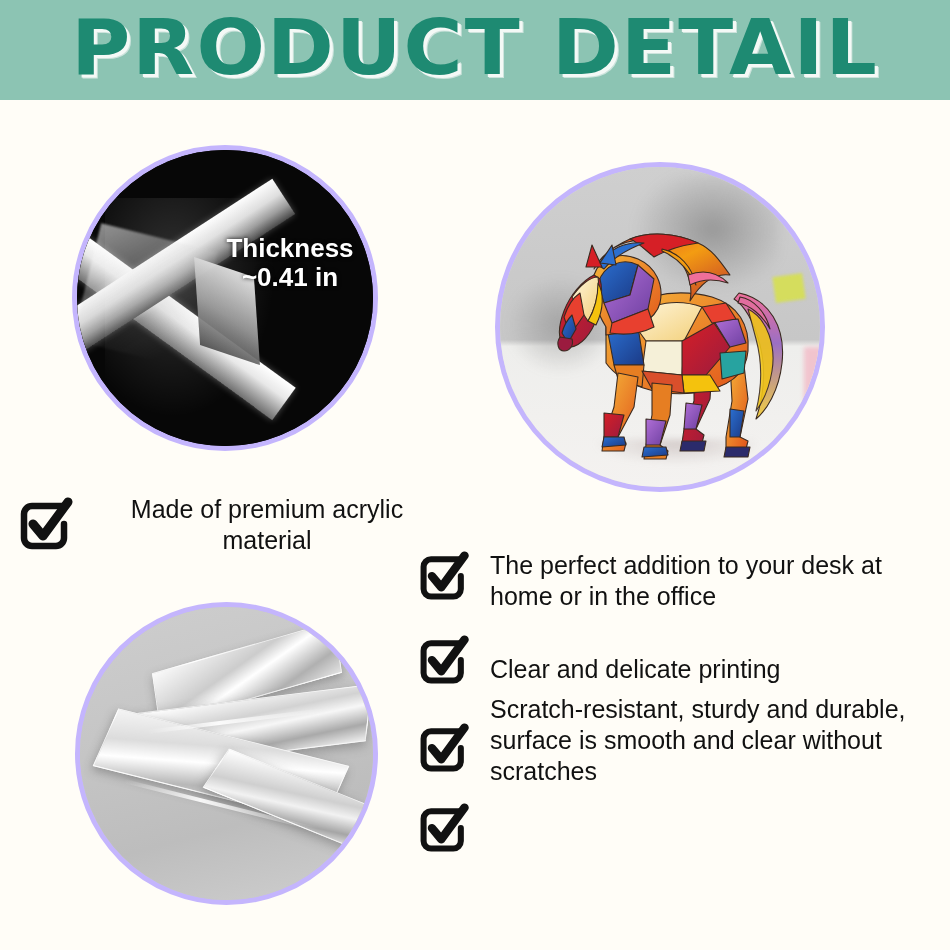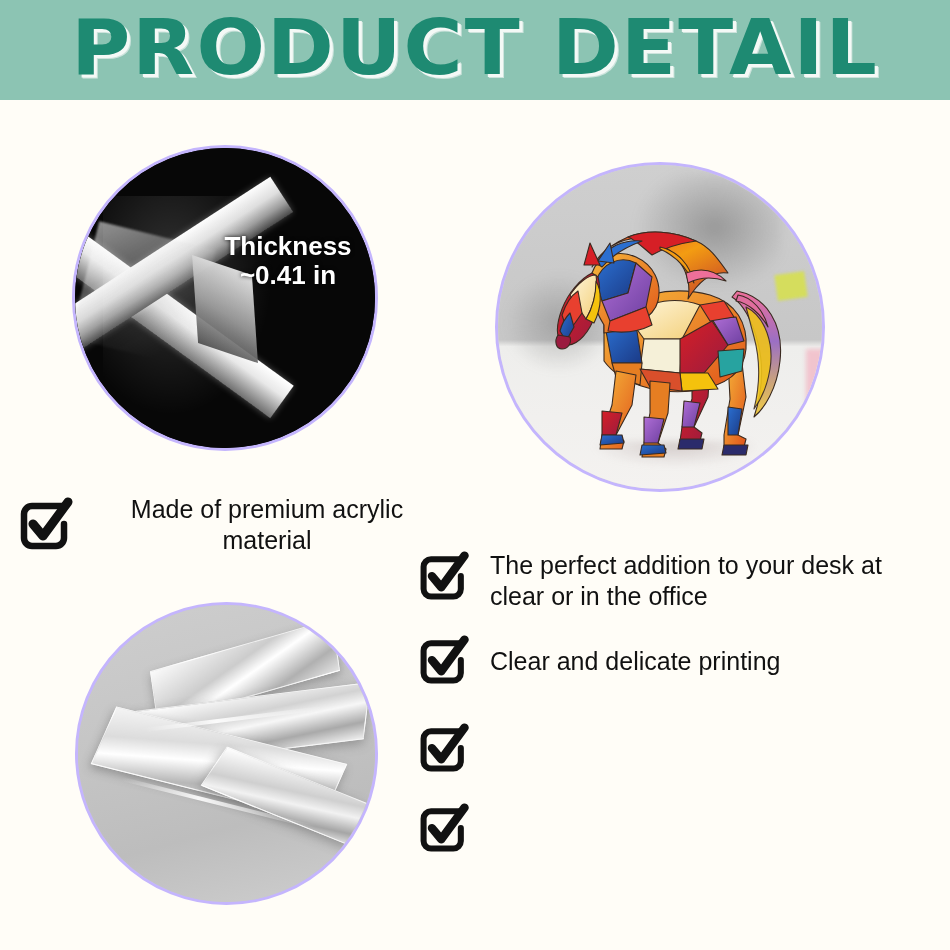--- a/index.html
+++ b/index.html
@@ -44,21 +44,21 @@
        3px 3px 0 rgba(245,250,248,0.95),
        4px 4px 0 rgba(225,238,233,0.75);
     white-space: nowrap;
     padding-bottom: 4px;
   }
 
   
   .photo-circle {
     position: absolute;
     border-radius: 50%;
-    border: 3px solid #c4b5fd;
+    border: 5px solid #c4b5fd;
     overflow: hidden;
   }
 
   
   #circle-thickness {
     left: 72px; top: 145px;
     width: 306px; height: 306px;
     background: #050505;
   }
   .thk-scene { position: absolute; inset: 0; background: #070707; }
@@ -242,21 +242,21 @@
   #feature-printing { left: 418px; top: 634px; width: 520px; }
   #feature-scratch  { left: 418px; top: 694px; width: 520px; }
   #feature-safe     { left: 418px; top: 802px; width: 520px; }
 
   #feature-desk .ftxt,
   #feature-printing .ftxt,
   #feature-scratch .ftxt,
   #feature-safe .ftxt { margin-left: 18px; }
 
   #feature-printing .chk { margin-top: 0px; }
-  #feature-printing .ftxt { margin-top: 12px; text-align: center; }
+  #feature-printing .ftxt { margin-top: 20px; text-align: center; }
   #feature-scratch .chk { margin-top: 28px; }
   #feature-safe .ftxt { margin-top: 6px; }
 </style>
 </head>
 <body>
 
 <div class="header-band">
   <div class="header-title">PRODUCT DETAIL</div>
 </div>
 
@@ -397,40 +397,41 @@
   <span class="ftxt">Made of premium acrylic material</span>
 </div>
 
 <div class="feature" id="feature-desk">
   <span class="chk">
     <svg width="54" height="54" viewBox="0 0 58 58">
       <path d="M46,10 H14 C9.6,10 6,13.6 6,18 V42 C6,46.4 9.6,50 14,50 H38 C42.4,50 46,46.4 46,42 V28" fill="none" stroke="#111111" stroke-width="6.5" stroke-linecap="round" stroke-linejoin="round"></path>
       <path d="M15,28 L25,40 L50,6" fill="none" stroke="#111111" stroke-width="9" stroke-linecap="round" stroke-linejoin="round"></path>
     </svg>
   </span>
-  <span class="ftxt">The perfect addition to your desk at clear or in the office</span>
+  <span class="ftxt">The perfect addition to your desk at home or in the office</span>
 </div>
 
 <div class="feature" id="feature-printing">
   <span class="chk">
     <svg width="54" height="54" viewBox="0 0 58 58">
       <path d="M46,10 H14 C9.6,10 6,13.6 6,18 V42 C6,46.4 9.6,50 14,50 H38 C42.4,50 46,46.4 46,42 V28" fill="none" stroke="#111111" stroke-width="6.5" stroke-linecap="round" stroke-linejoin="round"></path>
       <path d="M15,28 L25,40 L50,6" fill="none" stroke="#111111" stroke-width="9" stroke-linecap="round" stroke-linejoin="round"></path>
     </svg>
   </span>
   <span class="ftxt">Clear and delicate printing</span>
 </div>
 
 <div class="feature" id="feature-scratch">
   <span class="chk">
     <svg width="54" height="54" viewBox="0 0 58 58">
       <path d="M46,10 H14 C9.6,10 6,13.6 6,18 V42 C6,46.4 9.6,50 14,50 H38 C42.4,50 46,46.4 46,42 V28" fill="none" stroke="#111111" stroke-width="6.5" stroke-linecap="round" stroke-linejoin="round"></path>
       <path d="M15,28 L25,40 L50,6" fill="none" stroke="#111111" stroke-width="9" stroke-linecap="round" stroke-linejoin="round"></path>
     </svg>
   </span>
+  <span class="ftxt">Scratch-resistant, sturdy and durable, surface is smooth and clear without scratches</span>
 </div>
 
 <div class="feature" id="feature-safe">
   <span class="chk">
     <svg width="54" height="54" viewBox="0 0 58 58">
       <path d="M46,10 H14 C9.6,10 6,13.6 6,18 V42 C6,46.4 9.6,50 14,50 H38 C42.4,50 46,46.4 46,42 V28" fill="none" stroke="#111111" stroke-width="6.5" stroke-linecap="round" stroke-linejoin="round"></path>
       <path d="M15,28 L25,40 L50,6" fill="none" stroke="#111111" stroke-width="9" stroke-linecap="round" stroke-linejoin="round"></path>
     </svg>
   </span>
 </div>

